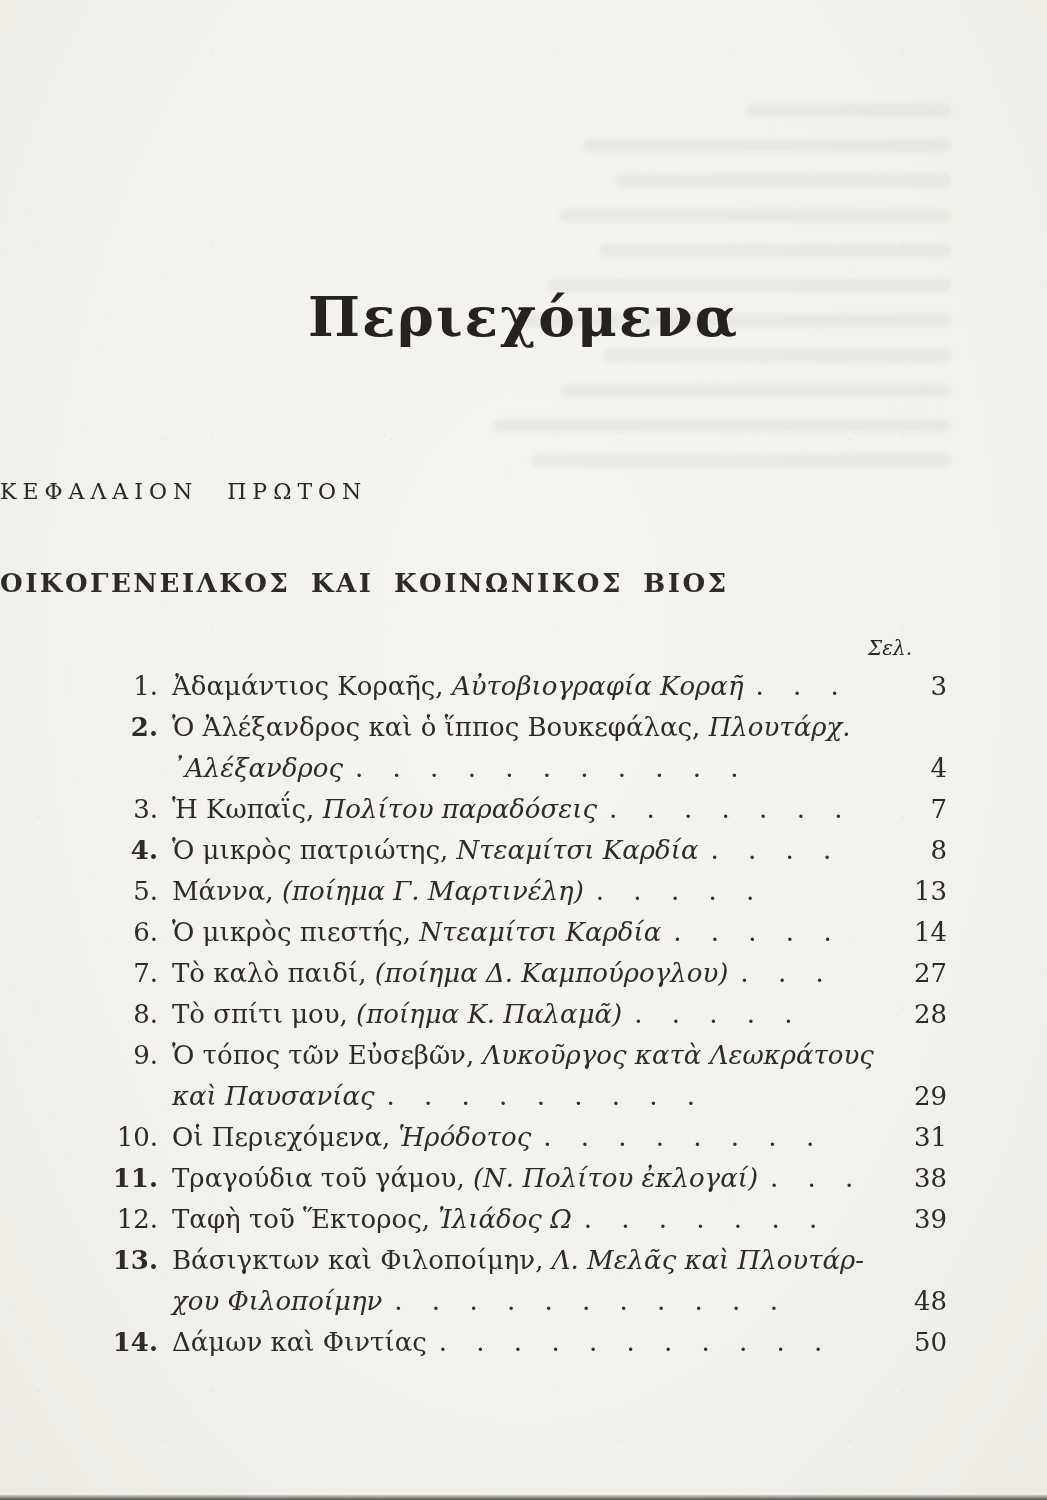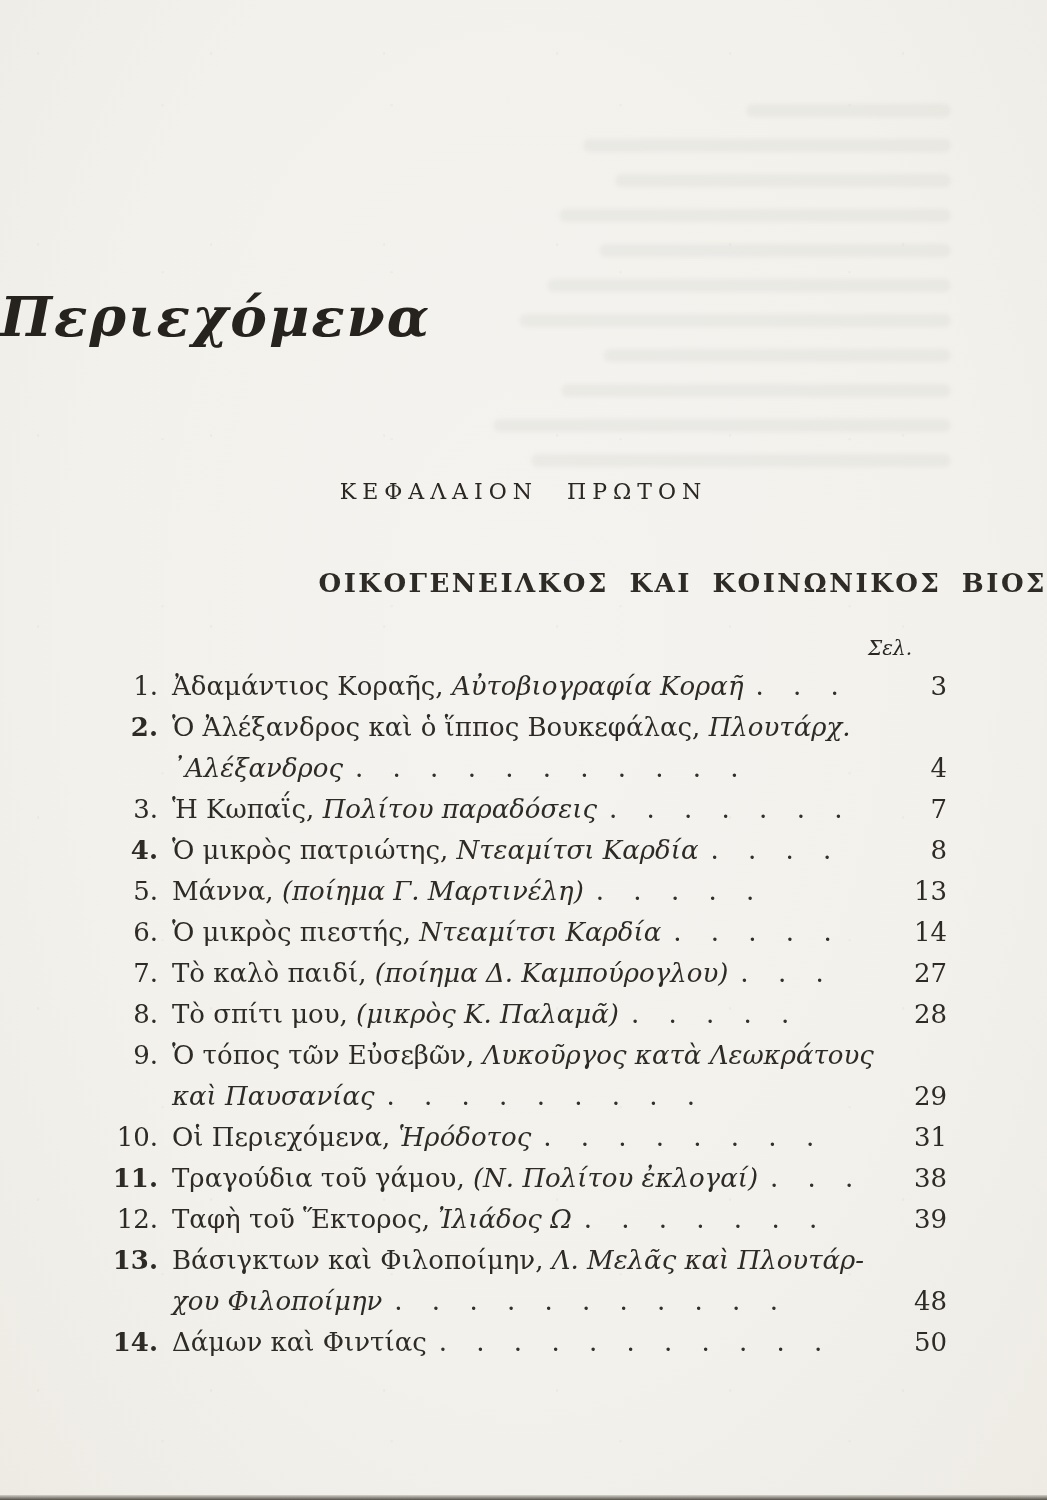--- a/index.html
+++ b/index.html
@@ -20,33 +20,34 @@
 
   
   .ghost { position:absolute; top:104px; right:96px; width:470px; }
   .ghost .g {
     height:13px; margin:0 0 22px auto; border-radius:7px;
     background:rgba(122,138,122,0.075); filter:blur(2px);
   }
 
   .doc-title {
     position:absolute; top:284px; left:0; right:0;
-    font-style:italic; font-weight:700; font-size:55px;
+    text-align:center;
+    font-weight:700; font-size:55px;
     letter-spacing:2px;
     color:#26231e;
   }
   .chapter-heading {
     position:absolute; top:479px; left:0; right:0;
-    text-align:center;
+    text-align:left;
     font-size:22px; letter-spacing:6px; word-spacing:16px;
     color:#2b2823;
   }
   .section-heading {
     position:absolute; top:568px; left:0; right:0;
-    text-align:right;
+    text-align:left;
     font-weight:700; font-size:26px; letter-spacing:2.5px; word-spacing:9px;
     color:#2e2b26;
   }
   .sel-label {
     position:absolute; top:636px; right:135px;
     font-style:italic; font-weight:400; font-size:20px;
     color:#2b2823;
   }
 
   .toc { position:absolute; top:666px; left:108px; right:100px; }
@@ -153,21 +154,21 @@
 
     <div class="toc-line">
       <span class="num">7.</span>
       <span class="txt"><span>Τὸ καλὸ παιδί, </span><span class="it">(ποίημα Δ. Καμπούρογλου)</span></span>
       <span class="leader">. . .</span>
       <span class="pg">27</span>
     </div>
 
     <div class="toc-line">
       <span class="num">8.</span>
-      <span class="txt"><span>Τὸ σπίτι μου, </span><span class="it">(μικρὸς Κ. Παλαμᾶ)</span></span>
+      <span class="txt"><span>Τὸ σπίτι μου, </span><span class="it">(ποίημα Κ. Παλαμᾶ)</span></span>
       <span class="leader">. . . . .</span>
       <span class="pg">28</span>
     </div>
 
     <div class="toc-line">
       <span class="num">9.</span>
       <span class="txt"><span>Ὁ τόπος τῶν Εὐσεβῶν, </span><span class="it">Λυκοῦργος κατὰ Λεωκράτους</span></span>
       <span class="leader"></span>
       <span class="pg"></span>
     </div>

